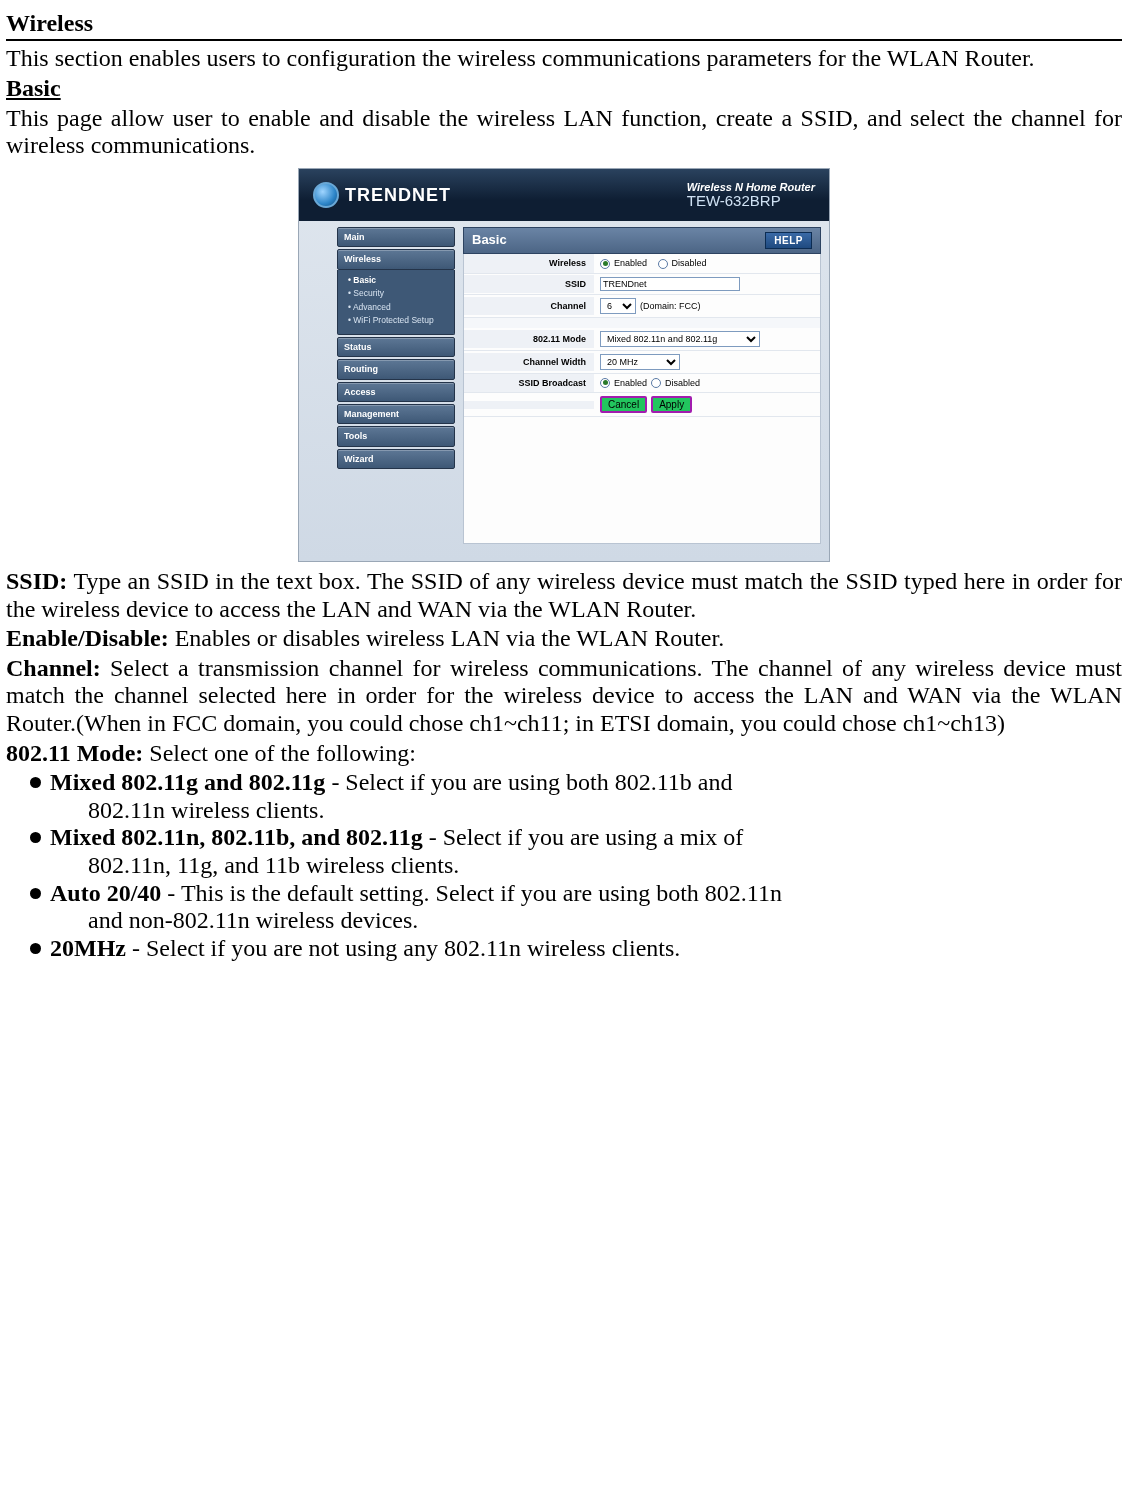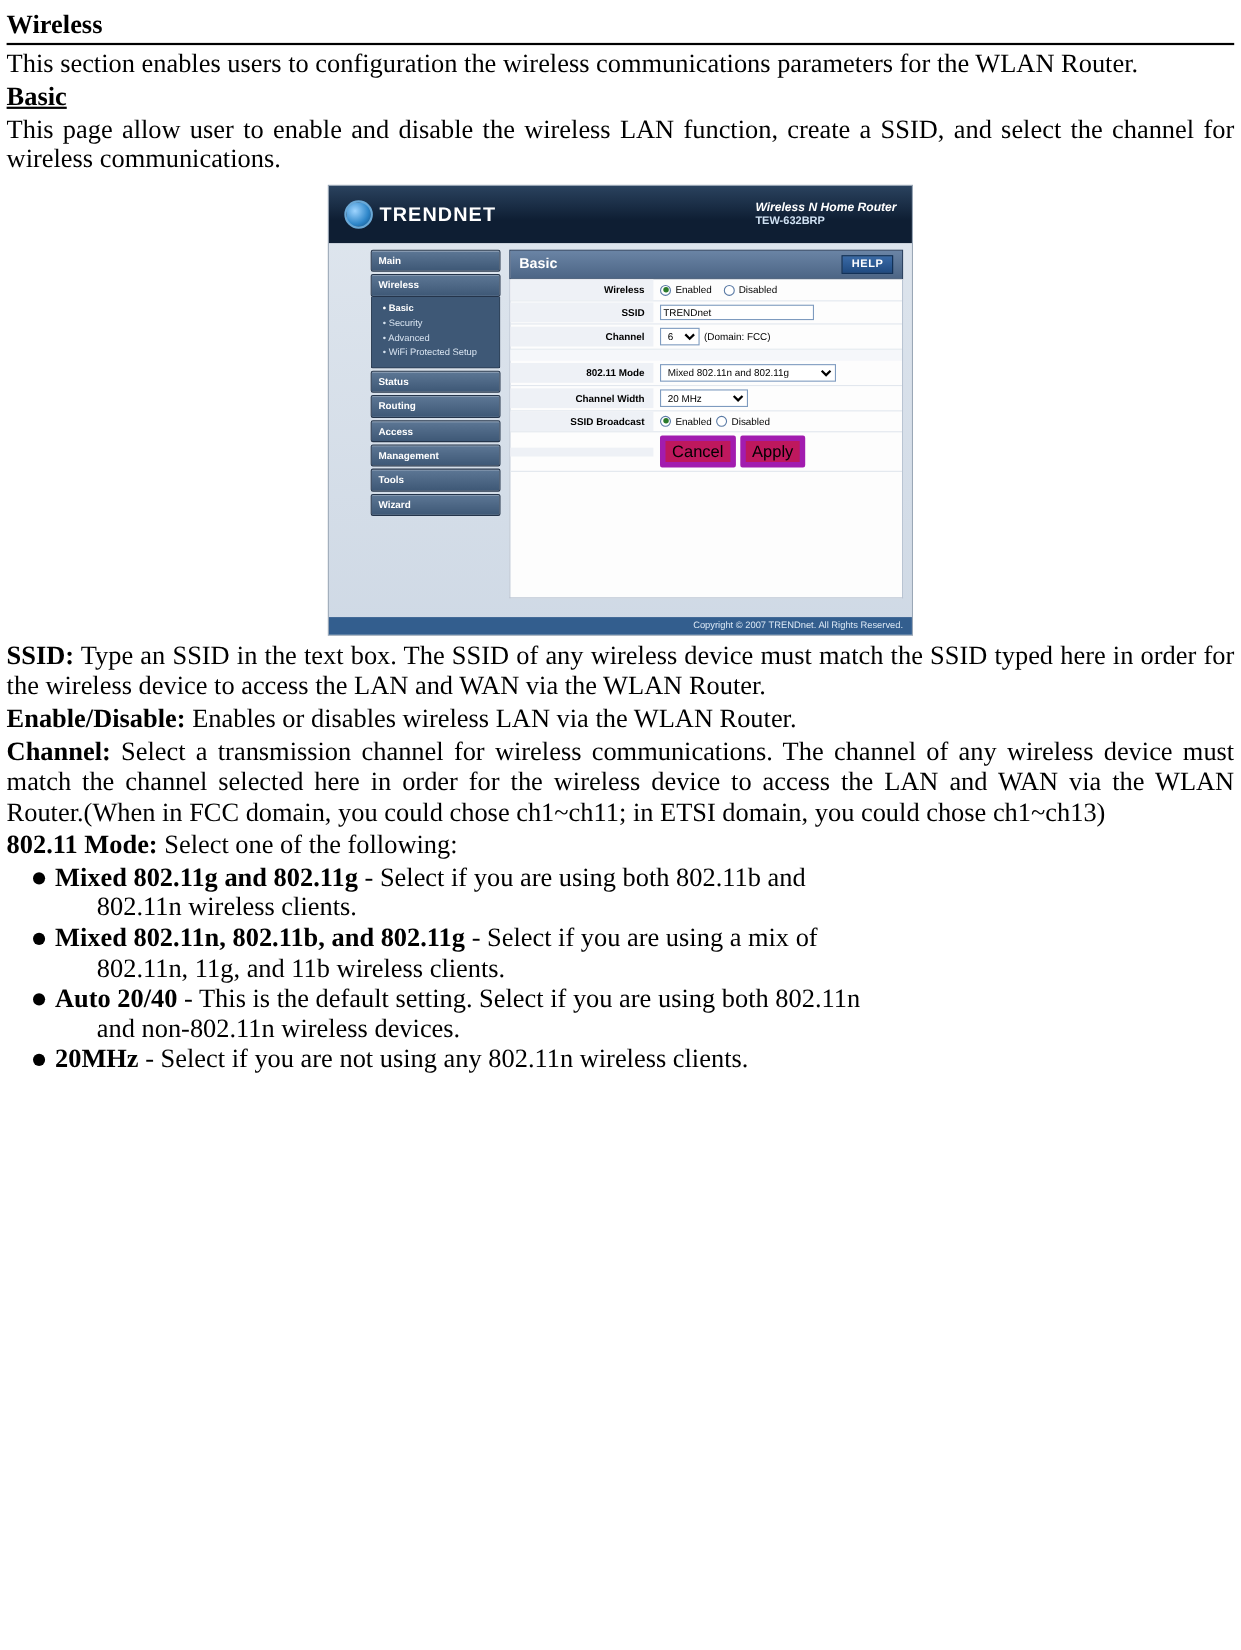--- a/index.html
+++ b/index.html
@@ -41,21 +41,21 @@
     font-weight: bold; letter-spacing: 1px; font-size: 18px;
     font-family: Arial, sans-serif;
   }
   .brand-icon {
     width: 26px; height: 26px; border-radius: 50%;
     background: radial-gradient(circle at 35% 35%, #9fd5ff, #2e86c9 60%, #0f4c7f);
     border: 2px solid #6aa8d6;
   }
   .prod { line-height: 1.1; }
   .prod .p1 { font-weight: bold; font-style: italic; font-size: 11px; }
-  .prod .p2 { font-weight: bold; font-size: 10px; color: #cfe1f3; }
+  .prod .p2 { font-weight: normal; font-size: 15px; color: #cfe1f3; }
   .router-body { display: flex; min-height: 340px; padding-left: 34px; }
   .sidebar { width: 126px; padding: 6px 4px; }
   .navbtn {
     background: linear-gradient(#5d7795,#3e5876);
     color: #fff; font-weight: bold; font-size: 9px;
     border: 1px solid #24344a; border-radius: 2px;
     padding: 4px 6px; margin-bottom: 2px;
     box-shadow: inset 0 1px 0 rgba(255,255,255,.25);
   }
   .subnav {
@@ -91,21 +91,21 @@
     background: #eef1f6;
   }
   .form-row .val { flex: 1; padding: 3px 6px; display: flex; align-items: center; gap: 4px; }
   .gap-row { height: 10px; background: #f5f7fa; }
   .sel, .txt {
     border: 1px solid #7e9bbf; font-size: 9px; padding: 1px 2px; background: #fff;
   }
   .sel { height: 16px; }
   .txt { height: 14px; }
   .btn-sm {
-    font-size: 15px; border: 5px solid #a21caf; background: #be185d;
+    font-size: 10px; border: 2px solid #a21caf; background: #22c55e;
     padding: 1px 6px; border-radius: 2px;
   }
   .radio { width: 10px; height: 10px; border: 1px solid #5a7aa5; border-radius: 50%; display: inline-flex; align-items: center; justify-content: center; background:#fff; }
   .radio.checked::after { content:""; width:5px; height:5px; border-radius:50%; background:#2a7a2a; }
   .footer-bar {
     background: #335e8e; color: #dbe8f5; font-size: 8.5px;
     text-align: right; padding: 3px 8px;
   }
 
   .desc { margin-top: 2px; }
@@ -210,21 +210,20 @@
           <div class="form-row">
             <div class="lbl"></div>
             <div class="val">
               <button class="btn-sm">Cancel</button>
               <button class="btn-sm">Apply</button>
             </div>
           </div>
         </div>
       </div>
     </div>
-    <div class="footer-bar">Copyright © 2007 TRENDnet. All Rights Reserved.</div>
   </div>
 </div>
 
 <div class="desc">
   <p><span class="lbl-bold">SSID:</span><span> Type an SSID in the text box. The SSID of any wireless device must match the SSID typed here in order for the wireless device to access the LAN and WAN via the WLAN Router.</span></p>
 
   <p><span class="lbl-bold">Enable/Disable:</span><span> Enables or disables wireless LAN via the WLAN Router.</span></p>
 
   <p><span class="lbl-bold">Channel:</span><span> Select a transmission channel for wireless communications. The channel of any wireless device must match the channel selected here in order for the wireless device to access the LAN and WAN via the WLAN Router.(When in FCC domain, you could chose ch1~ch11; in ETSI domain, you could chose ch1~ch13)</span></p>
 

